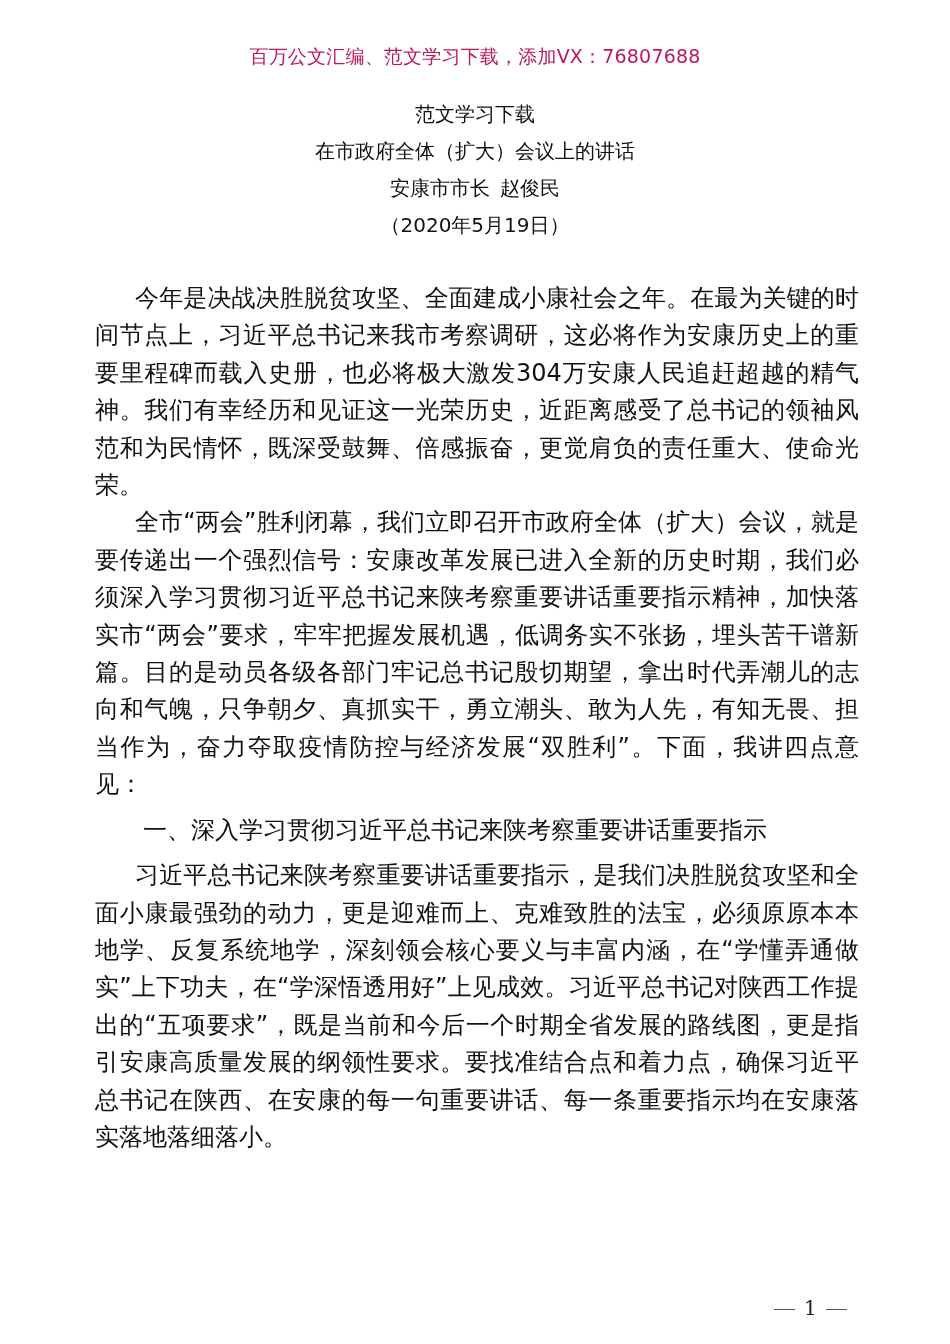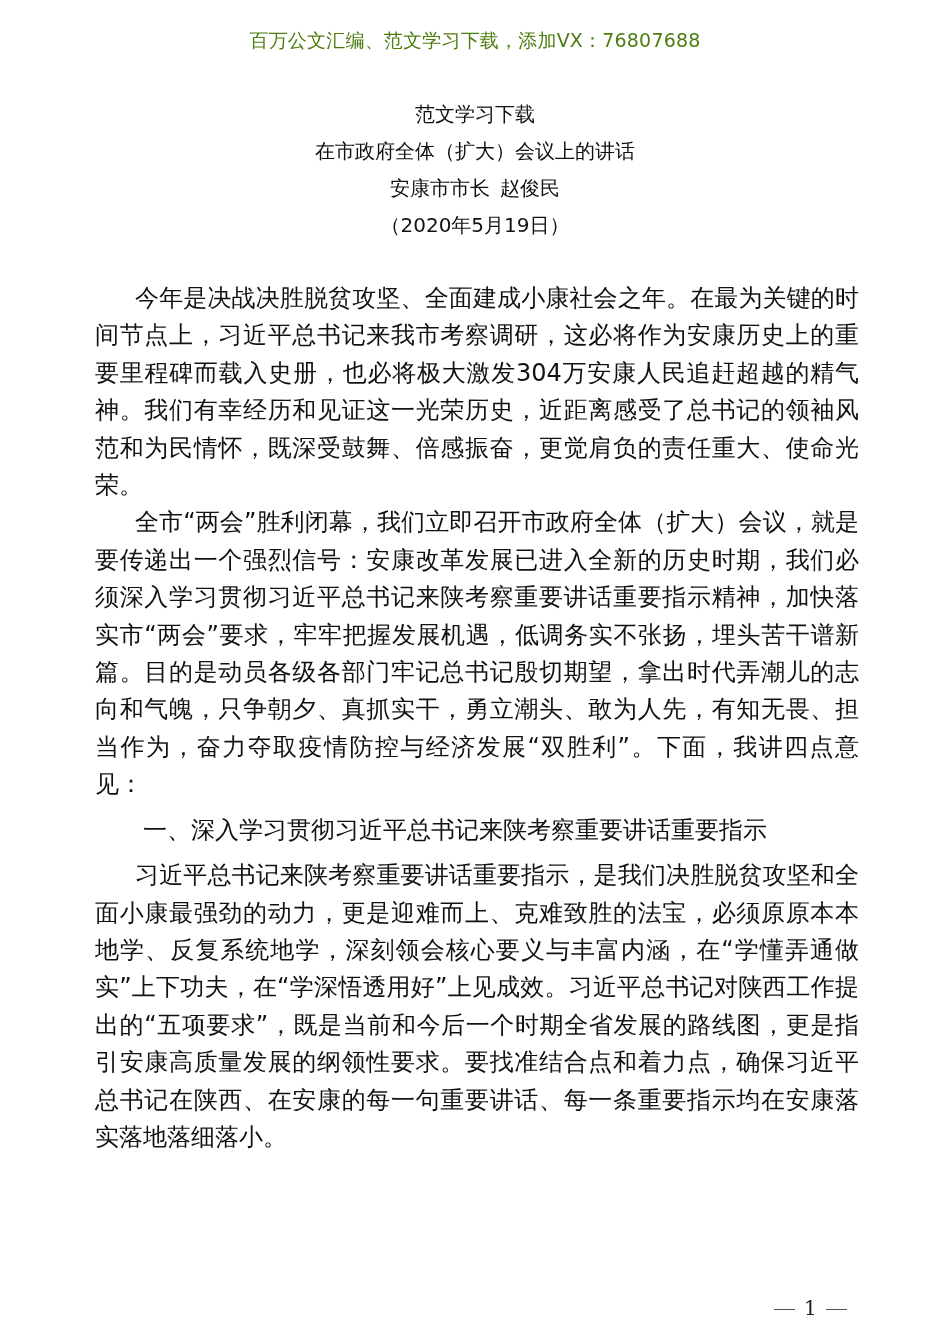--- a/index.html
+++ b/index.html
@@ -1,19 +1,19 @@
 <!DOCTYPE html>
 <html><head>
   <meta charset="utf-8">
   <style>
     html, body { margin: 0; padding: 0; background: #ffffff; }
     body { width: 950px; height: 1344px; position: relative; overflow: hidden;
            font-family: "DejaVu Sans", "Liberation Sans", sans-serif; color: #111111; }
-    .watermark { position: absolute; top: 28px; left: 0; width: 950px; text-align: center;
-                 font-size: 19px; color: #4d7c0f; letter-spacing: 0.2px; }
+    .watermark { position: absolute; top: 44px; left: 0; width: 950px; text-align: center;
+                 font-size: 19px; color: #be185d; letter-spacing: 0.2px; }
     .title-block { position: absolute; top: 96px; left: 0; width: 950px; text-align: center;
                    font-size: 20px; line-height: 37px; }
     .title-line { display: block; }
     .body { position: absolute; top: 280px; left: 95px; width: 764px;
             font-size: 24px; line-height: 37.4px; text-align: justify; }
     .para { margin: 0; text-indent: 40px; }
     .heading { margin: 8px; text-indent: 40px; }
     .page-num { position: absolute; top: 1296px; left: 765px; font-family: "DejaVu Serif", serif;
                 font-size: 20px; color: #222; }
     .page-num .dash { display: inline-block; width: 21px; height: 1.5px; background: #555;

